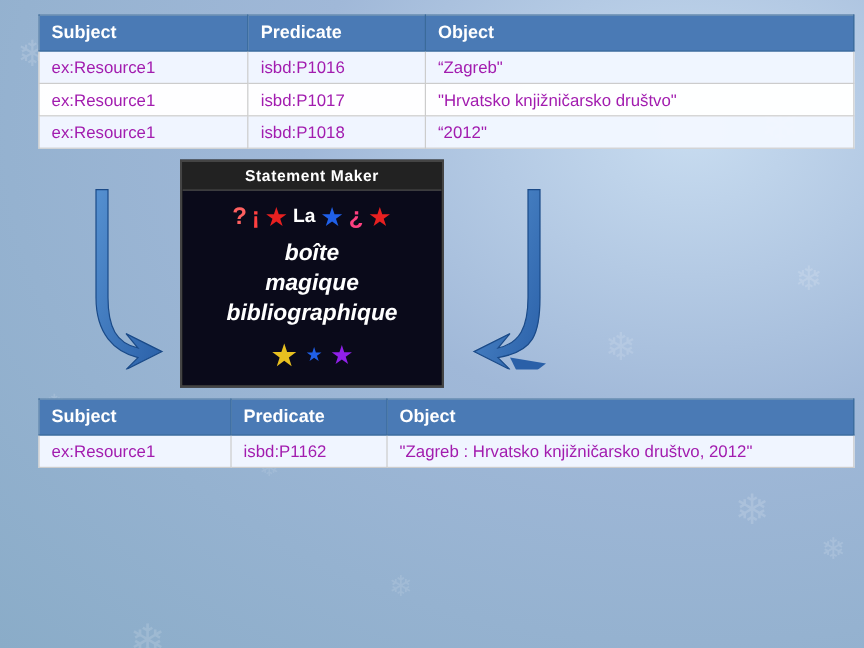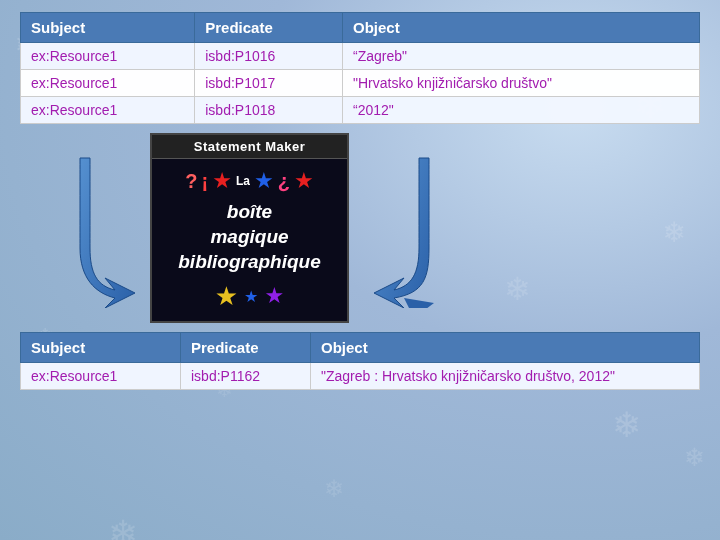--- a/index.html
+++ b/index.html
@@ -50,20 +50,21 @@
     
     .top-table-wrapper {
       width: 680px;
       margin-bottom: 0;
     }
 
     table {
       border-collapse: collapse;
       width: 100%;
       background: rgba(255,255,255,0.85);
+      margin-left: 12px;
     }
 
     th {
       background: #4a7ab5;
       color: white;
       font-weight: bold;
       text-align: left;
       padding: 6px 10px;
       font-size: 15px;
       border: 1px solid #3a6a9a;
@@ -106,21 +107,21 @@
     }
 
     .arrow-left svg {
       width: 120px;
       height: 160px;
     }
 
     
     .statement-box {
       flex-shrink: 0;
-      width: 199px;
+      width: 220px;
       min-height: 190px;
       background: #111;
       border: 2px solid #444;
       display: flex;
       flex-direction: column;
       justify-content: flex-start;
       padding: 0;
       position: relative;
       overflow: hidden;
     }
@@ -279,21 +280,21 @@
       </svg>
     </div>
 
     <div class="statement-box">
       <div class="statement-box-title">Statement Maker</div>
       <div class="statement-box-inner">
         <div class="magic-icons-row">
           <span class="question-mark">?</span>
           <span class="exclaim">¡</span>
           <span class="star-red">★</span>
-          <span style="color:white;font-size:12px;font-weight:bold;">La</span>
+          <span style="color:white;font-size:16px;font-weight:bold;">La</span>
           <span class="star-blue">★</span>
           <span class="inv-question">¿</span>
           <span class="star-red">★</span>
         </div>
         <div class="magic-text">
           <div>boîte</div>
           <div>magique</div>
           <div>bibliographique</div>
         </div>
         <div class="bottom-stars-row">

